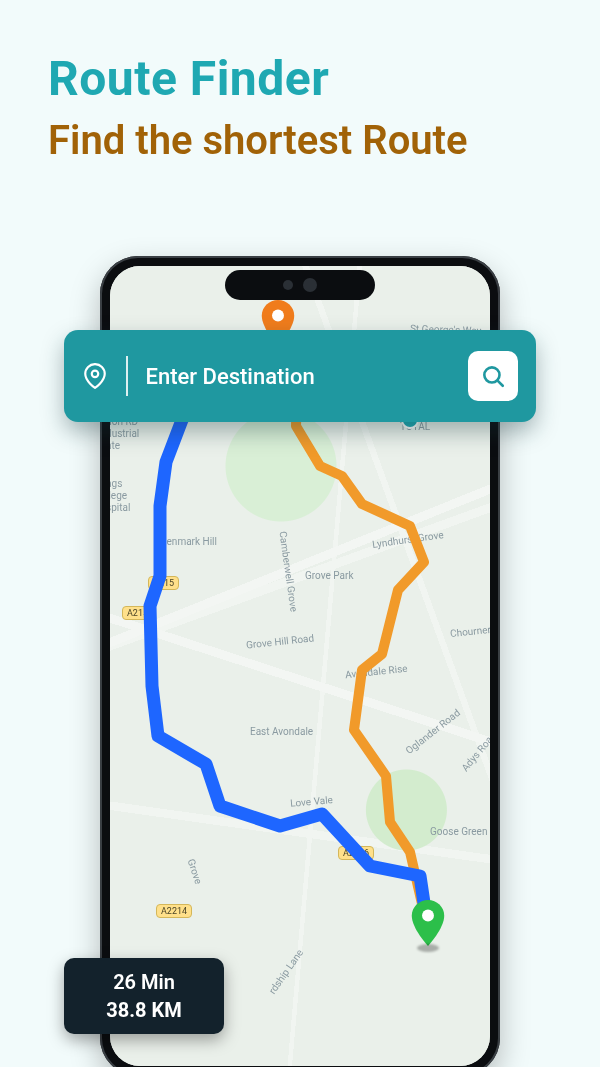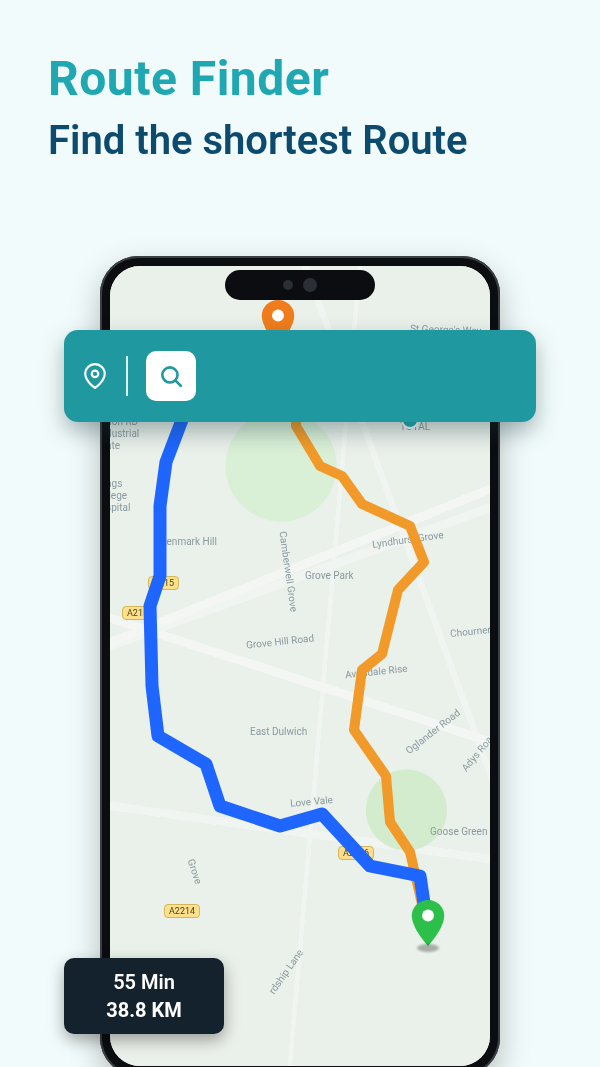--- a/index.html
+++ b/index.html
@@ -12,21 +12,21 @@
   .hero {
     padding: 50px 48px 0 48px;
   }
   .title {
     color: #1fa8b2;
     font-size: 48px;
     font-weight: 700;
     letter-spacing: 0.5px;
   }
   .subtitle {
-    color: #0c4a6e;
+    color: #a16207;
     font-size: 40px;
     font-weight: 600;
     margin-top: 10px;
   }
 
   
   .phone {
     position: absolute;
     left: 100px;
     top: 256px;
@@ -183,31 +183,31 @@
             <span class="map-label" style="left: -4px; top: 224px; transform: rotate(0deg);">llege</span>
             <span class="map-label" style="left: -4px; top: 236px; transform: rotate(0deg);">spital</span>
             <span class="map-label" style="left: 290px; top: 155px; transform: rotate(0deg);">TOTAL</span>
             <span class="map-label" style="left: 50px; top: 270px; transform: rotate(0deg);">Denmark Hill</span>
             <span class="map-label" style="left: 138px; top: 300px; transform: rotate(82deg);">Camberwell Grove</span>
             <span class="map-label" style="left: 262px; top: 268px; transform: rotate(-8deg);">Lyndhurst Grove</span>
             <span class="map-label" style="left: 195px; top: 304px; transform: rotate(0deg);">Grove Park</span>
             <span class="map-label" style="left: 136px; top: 370px; transform: rotate(-6deg);">Grove Hill Road</span>
             <span class="map-label" style="left: 340px; top: 360px; transform: rotate(-6deg);">Chourner</span>
             <span class="map-label" style="left: 235px; top: 400px; transform: rotate(-6deg);">Avondale Rise</span>
-            <span class="map-label" style="left: 140px; top: 460px; transform: rotate(0deg);">East Dulwich</span>
+            <span class="map-label" style="left: 140px; top: 460px; transform: rotate(0deg);">East Avondale</span>
             <span class="map-label" style="left: 290px; top: 460px; transform: rotate(-38deg);">Oglander Road</span>
             <span class="map-label" style="left: 345px; top: 480px; transform: rotate(-50deg);">Adys Road</span>
             <span class="map-label" style="left: 180px; top: 530px; transform: rotate(-5deg);">Love Vale</span>
             <span class="map-label" style="left: 72px; top: 600px; transform: rotate(72deg);">Grove</span>
             <span class="map-label" style="left: 320px; top: 560px; transform: rotate(0deg);">Goose Green</span>
             <span class="map-label" style="left: 150px; top: 700px; transform: rotate(-55deg);">rdship Lane</span>
             <span class="road-shield" style="left: 12px; top: 340px;">A215</span>
             <span class="road-shield" style="left: 38px; top: 310px;">A215</span>
             <span class="road-shield" style="left: 228px; top: 580px;">A2216</span>
-            <span class="road-shield" style="left: 46px; top: 638px; margin-left: 8px;">A2214</span>
+            <span class="road-shield" style="left: 46px; top: 638px;">A2214</span>
             <span class="poi" style="left: 59px; top: 123px;"></span>
             <span class="poi" style="left: 293px; top: 147px;"></span>
           </div>
 
         <svg class="routes" viewBox="0 0 380 800" preserveAspectRatio="none">
           <path id="route-alt" fill="none" stroke-width="10" stroke-linejoin="round" stroke-linecap="round" d="M168,76 L188,96 L186,160 L210,200 L232,210 L252,238 L300,260 L314,296 L288,324 L272,388 L252,404 L244,464 L276,510 L280,556 L300,586 L318,664" stroke="#f19a2a"></path>
           <path id="route-primary" fill="none" stroke-width="13" stroke-linejoin="round" stroke-linecap="round" d="M168,76 L120,76 L100,84 L92,120 L72,154 L56,196 L50,240 L50,310 L40,340 L42,420 L48,470 L96,498 L110,540 L170,560 L212,548 L260,600 L310,610 L318,664" stroke="#1e66ff"></path>
         </svg>
 
         <div class="marker" id="marker-origin" style="left: 168px; top: 80px;">
@@ -229,26 +229,27 @@
   </div>
 
   <div class="search-bar" style="background: rgb(31, 152, 160);">
     <span class="pin-icon">
       <svg width="26" height="26" viewBox="0 0 24 24" fill="none" stroke="currentColor" stroke-width="2" stroke-linecap="round" stroke-linejoin="round">
         <path d="M21 10c0 7-9 13-9 13S3 17 3 10a9 9 0 1 1 18 0z"></path>
           <circle cx="12" cy="10" r="3"></circle>
       </svg>
     </span>
     <span class="vbar"></span>
+    <span class="search-text">Enter Destination</span>
     <span class="search-btn">
       <svg width="26" height="26" viewBox="0 0 24 24" fill="none" stroke-width="2.4" stroke-linecap="round" stroke-linejoin="round">
         <circle cx="11" cy="11" r="7"></circle>
           <line x1="21" y1="21" x2="16.2" y2="16.2"></line>
       </svg>
     </span>
   </div>
 
   <div class="stats" style="background: rgb(19, 34, 44);">
-    <div class="t">55 Min</div>
+    <div class="t">26 Min</div>
     <div class="d">38.8 KM</div>
   </div>
 
 </div>
 
 </body></html>

